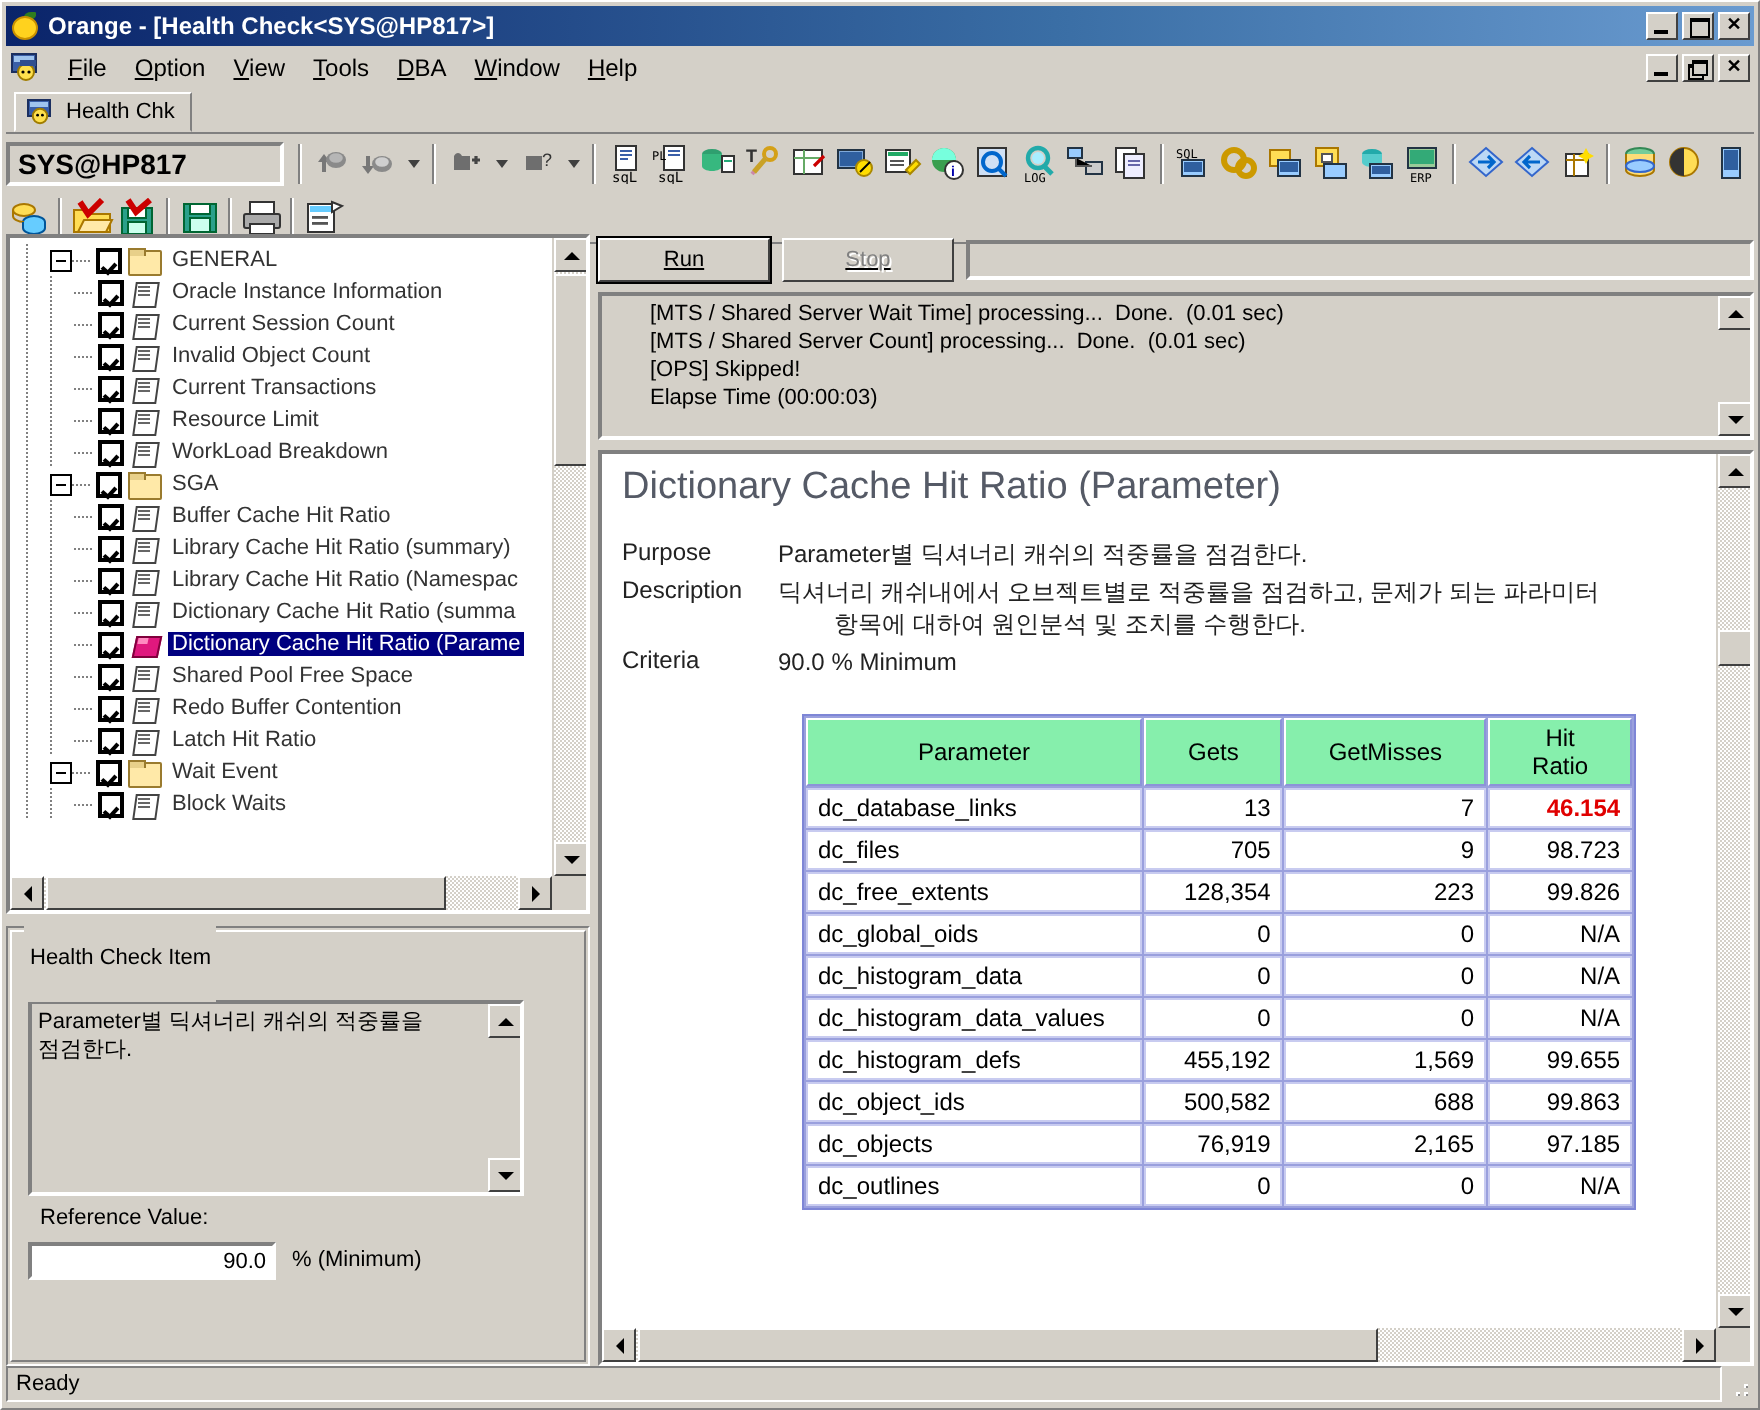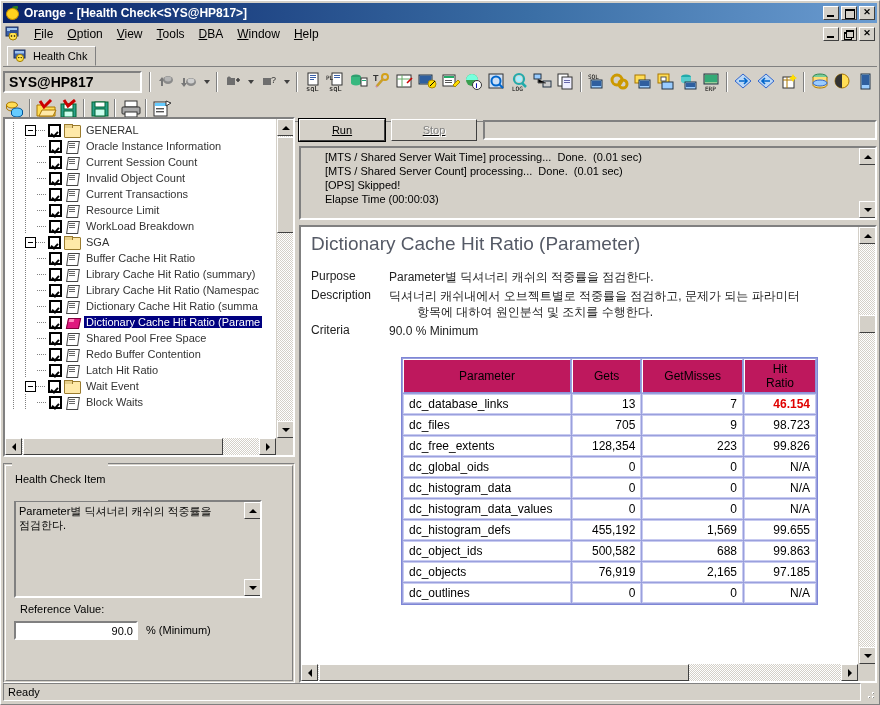--- a/index.html
+++ b/index.html
@@ -342,21 +342,21 @@
   .rkey { width: 78px; flex: 0 0 auto; }
   .rval { flex: 1 1 auto; line-height: 16px; }
   .rval .ind { display: block; padding-left: 28px; }
 
   table.data {
     border-collapse: separate; border-spacing: 1px;
     margin: 18px 0 0 100px; background: #9aa0dd; border: 1px solid #7e86d6;
     font-size: 12px;
   }
   table.data th {
-    background: #be185d; color: #000; font-weight: normal;
+    background: #86efac; color: #000; font-weight: normal;
     padding: 2px 21px; text-align: center; border: 1px solid #fff;
     border-right-color:#8c93d8; border-bottom-color:#8c93d8;
   }
   table.data td {
     background: #fff; color: #000; padding: 2px 5px;
     border: 1px solid #c8cbf0;
   }
   table.data td.name { text-align: left; width: 168px; }
   table.data td.num { text-align: right; width: 52px; }
   table.data td.ratio { text-align: right; width: 52px; }

